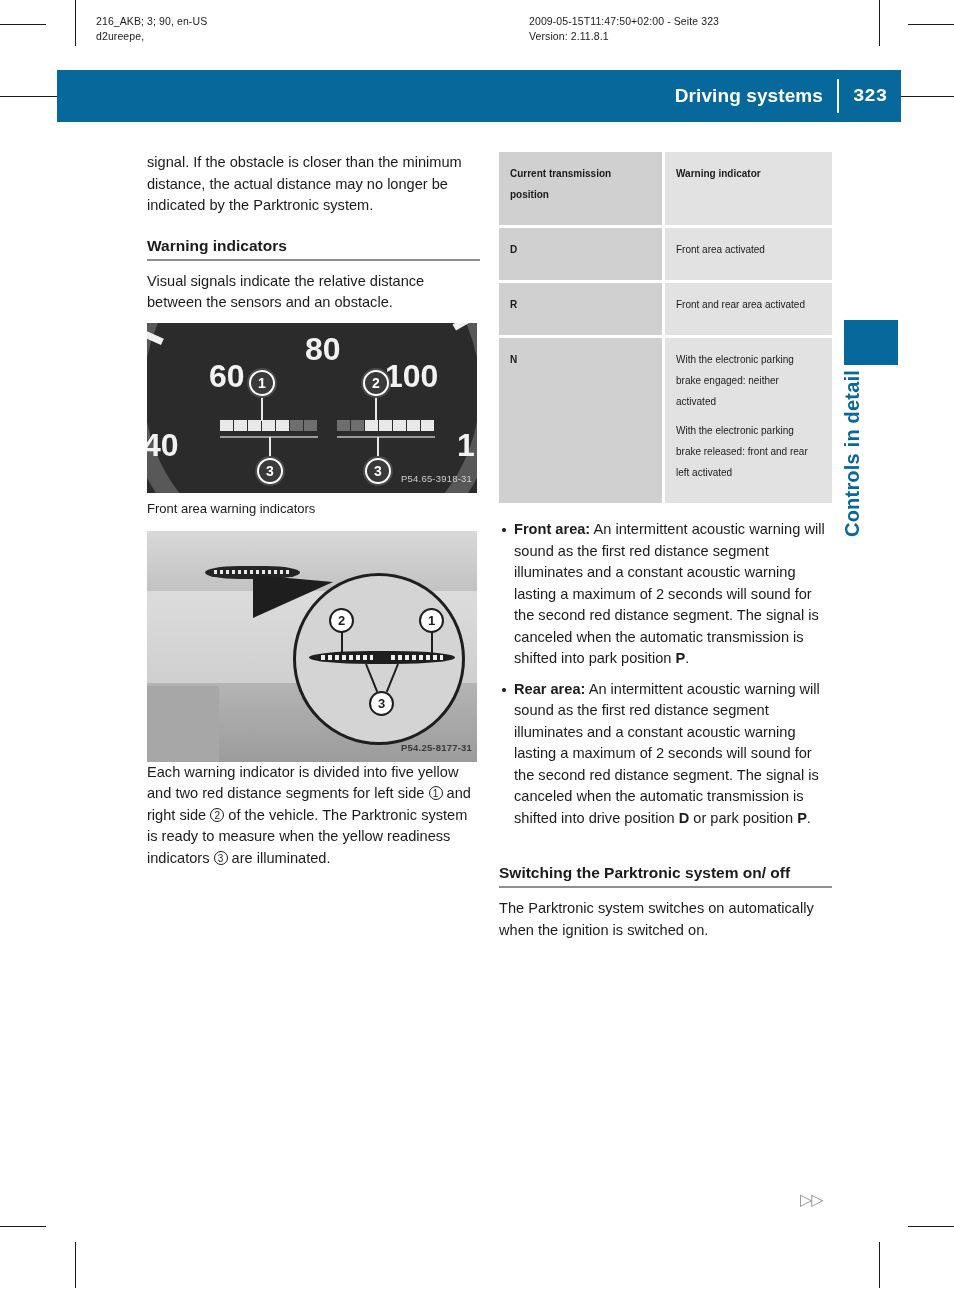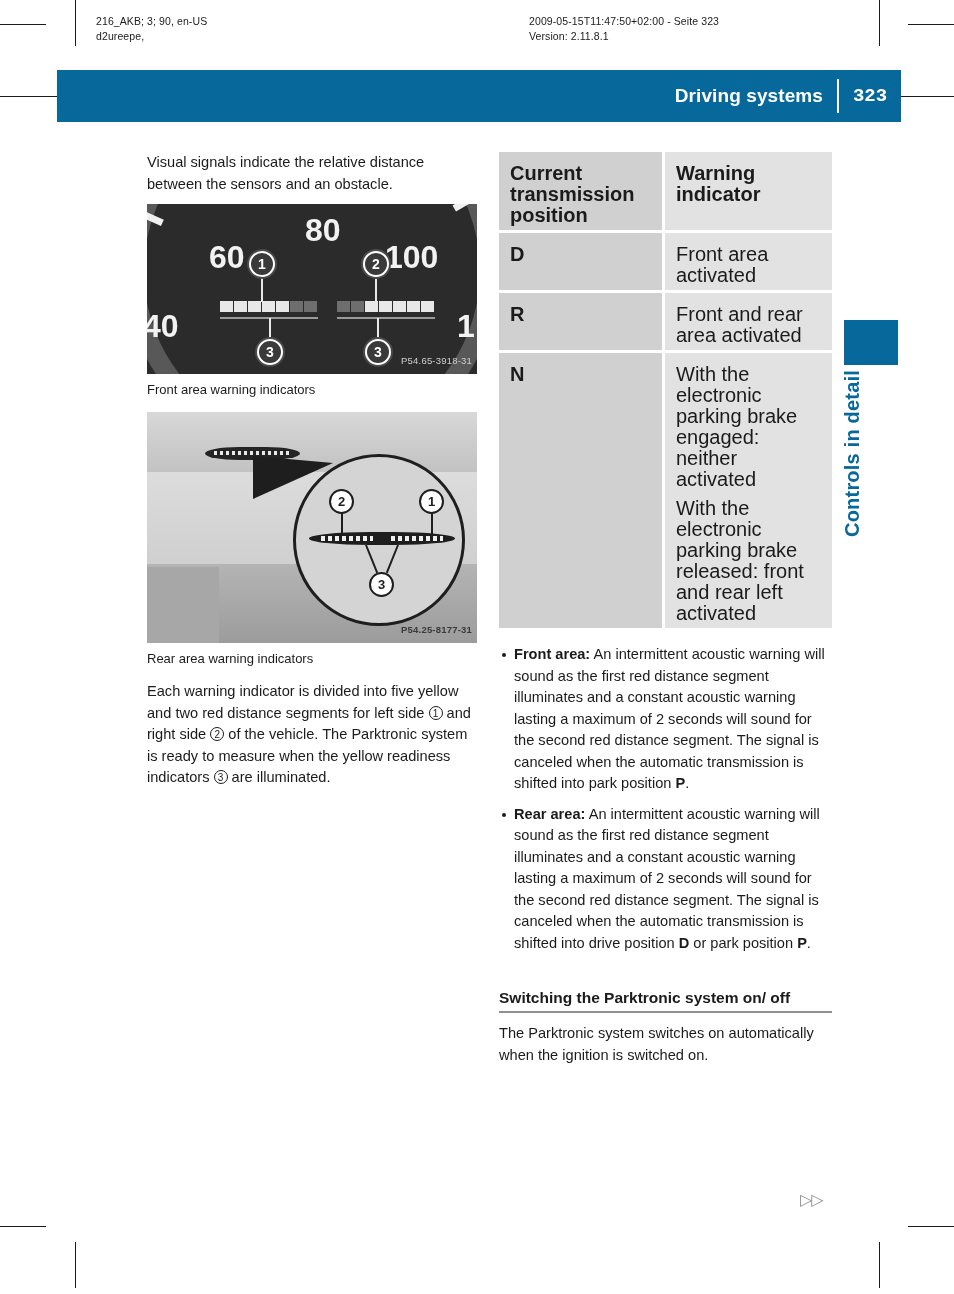--- a/index.html
+++ b/index.html
@@ -173,22 +173,22 @@
 
   
   table.specs {
     border-collapse: separate;
     border-spacing: 0;
     width: 333px;
     margin-bottom: 16px;
   }
   table.specs td {
     vertical-align: top;
-    padding: 11px 11px 4px 11px;
-    font-size: 20px;
+    padding: 11px 11px 20px 11px;
+    font-size: 10px;
     line-height: 21px;
     border-bottom: 3px solid #ffffff;
   }
   table.specs td.c1 {
     background: #d0d0d0;
     width: 163px;
     font-weight: normal;
   }
   table.specs td.c2 {
     background: #e2e2e2;
@@ -361,21 +361,23 @@
   <span class="header-page">323</span>
 </div>
 
 <div class="thumb-tab"></div>
 <div class="thumb-label">
   <span class="thumb-label-inner">Controls in detail</span>
 </div>
 
 <div class="col left">
 
-
+  <p>signal. If the obstacle is closer than the minimum distance, the actual distance may no longer be indicated by the Parktronic system.</p>
+
+  <h2 class="sub">Warning indicators</h2>
   <div class="rule"></div>
 
   <p>Visual signals indicate the relative distance between the sensors and an obstacle.</p>
 
   <div class="figure fig1">
     <div class="tickband">
       <div class="tick major" style="transform:rotate(-66deg)">
           <i></i>
         </div>
       <div class="tick" style="transform:rotate(-59deg)"></div>
@@ -462,21 +464,20 @@
       <div class="leader-dk" style="left:135px; top:55px; height:22px;"></div>
       <div class="leader-dk" style="left:69px; top:88px; height:30px; transform:rotate(-22deg); transform-origin:top center;"></div>
       <div class="leader-dk" style="left:101px; top:88px; height:30px; transform:rotate(22deg); transform-origin:top center;"></div>
       <div class="callout-lt" style="left:33px; top:32px;">2</div>
       <div class="callout-lt" style="left:123px; top:32px;">1</div>
       <div class="callout-lt" style="left:73px; top:115px;">3</div>
     </div>
 
     <span class="figcode">P54.25-8177-31</span>
   </div>
-  <div class="caption">Rear area warning indicators</div>
 
   <p><span>Each warning indicator is divided into five yellow and two red distance segments for left side </span><span class="circnum">1</span><span> and right side </span><span class="circnum">2</span><span> of the vehicle. The Parktronic system is ready to measure when the yellow readiness indicators </span><span class="circnum">3</span><span> are illuminated.</span></p>
 
 </div>
 
 <div class="col right">
 
   <table class="specs">
     <tbody>
         <tr class="head">

